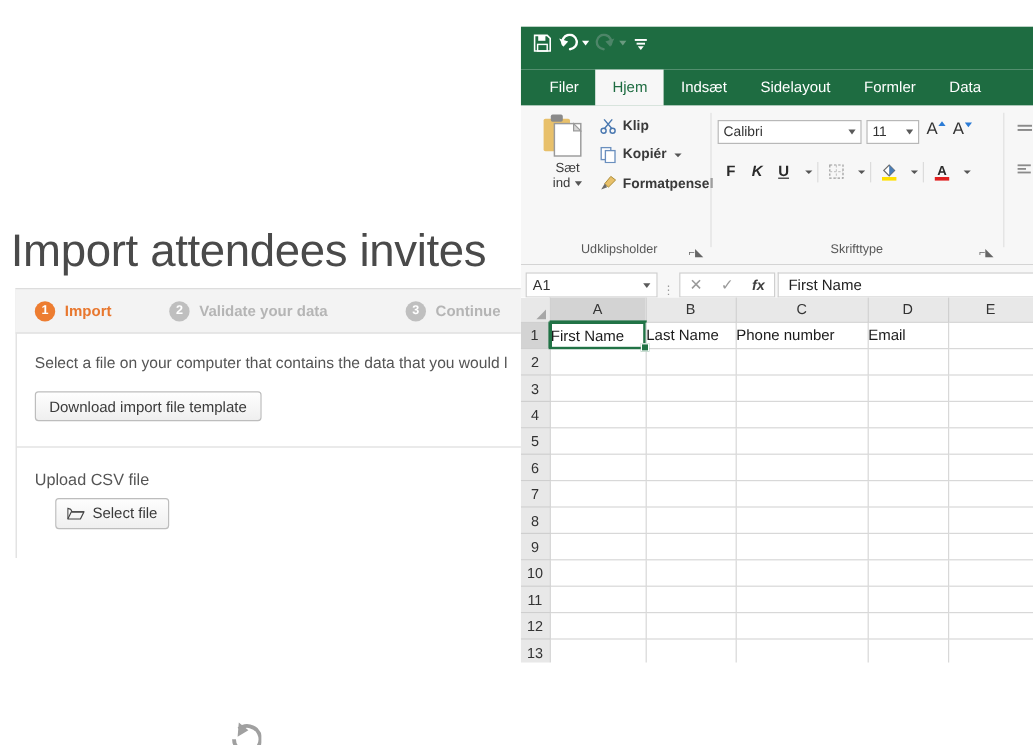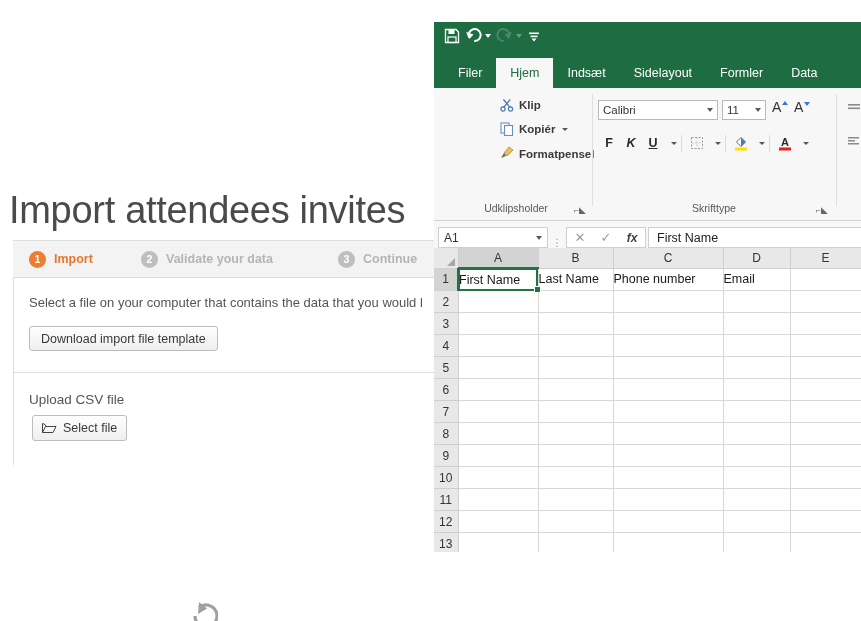--- a/index.html
+++ b/index.html
@@ -121,21 +121,21 @@
     height: 1px;
     background: #dddddd;
   }
   .upload-label {
     position: absolute;
     left: 15px;
     top: 114px;
     font-size: 13.5px;
     color: #555555;
   }
-  .btn-select { left: 18px; top: 137px; padding: 12px 9px; }
+  .btn-select { left: 32px; top: 137px; padding: 12px 9px; }
   .folder-icon {
     display: inline-block;
     width: 15px;
     height: 12px;
     margin-right: 6px;
     position: relative;
     top: 0px;
   }
 
   
@@ -504,20 +504,34 @@
       <div class="extab sel">Hjem</div>
       <div class="extab">Indsæt</div>
       <div class="extab">Sidelayout</div>
       <div class="extab">Formler</div>
       <div class="extab">Data</div>
     </div>
 
     <div class="excel-ribbon">
 
       <div class="rgroup grp-clip">
+        <div class="paste-btn">
+          <span>
+            <svg width="40" height="38" viewBox="0 0 40 38">
+              <rect x="5" y="5" width="22" height="27" rx="1.5" fill="#e8c06a"></rect>
+              <rect x="11" y="1.5" width="10" height="6" rx="1.5" fill="#8a8a8a"></rect>
+              <rect x="14" y="9" width="22" height="27" fill="#ffffff" stroke="#9a9a9a" stroke-width="1.2"></rect>
+              <path d="M30,9 L36,15 L30,15 Z" fill="#d8d8d8" stroke="#9a9a9a" stroke-width="1"></path>
+            </svg>
+          </span>
+          <div class="paste-label">
+            <span>Sæt</span><br>
+            <span>ind</span><span class="caret-dn" style="display:inline-block;border-top-color:#555;vertical-align:middle;margin-left:4px;"></span>
+          </div>
+        </div>
 
         <div class="clipcmd cmd-cut">
           <span class="ci">
             <svg width="14" height="14" viewBox="0 0 14 14">
               <circle cx="3" cy="11" r="2.1" fill="none" stroke="#4a78b0" stroke-width="1.2"></circle>
               <circle cx="10.5" cy="11" r="2.1" fill="none" stroke="#4a78b0" stroke-width="1.2"></circle>
               <path d="M3.6,9.3 L10.2,1.5 M10,9.3 L3.4,1.5" stroke="#4a78b0" stroke-width="1.2" fill="none"></path>
             </svg>
           </span>
           <span>Klip</span>

